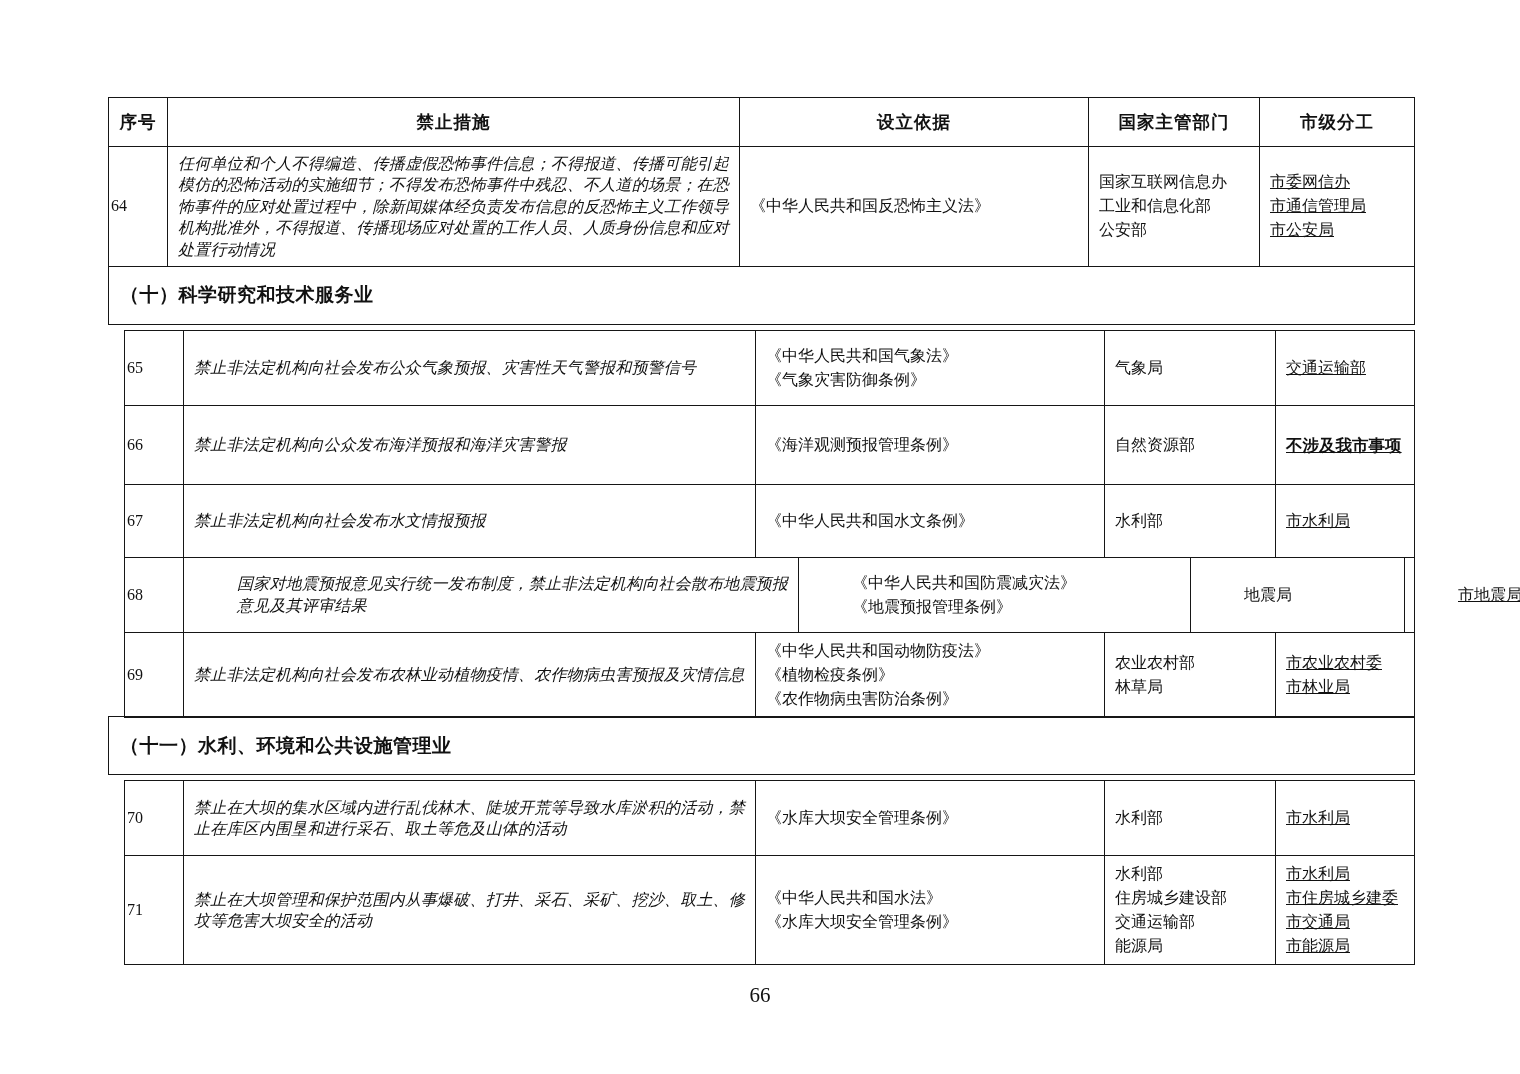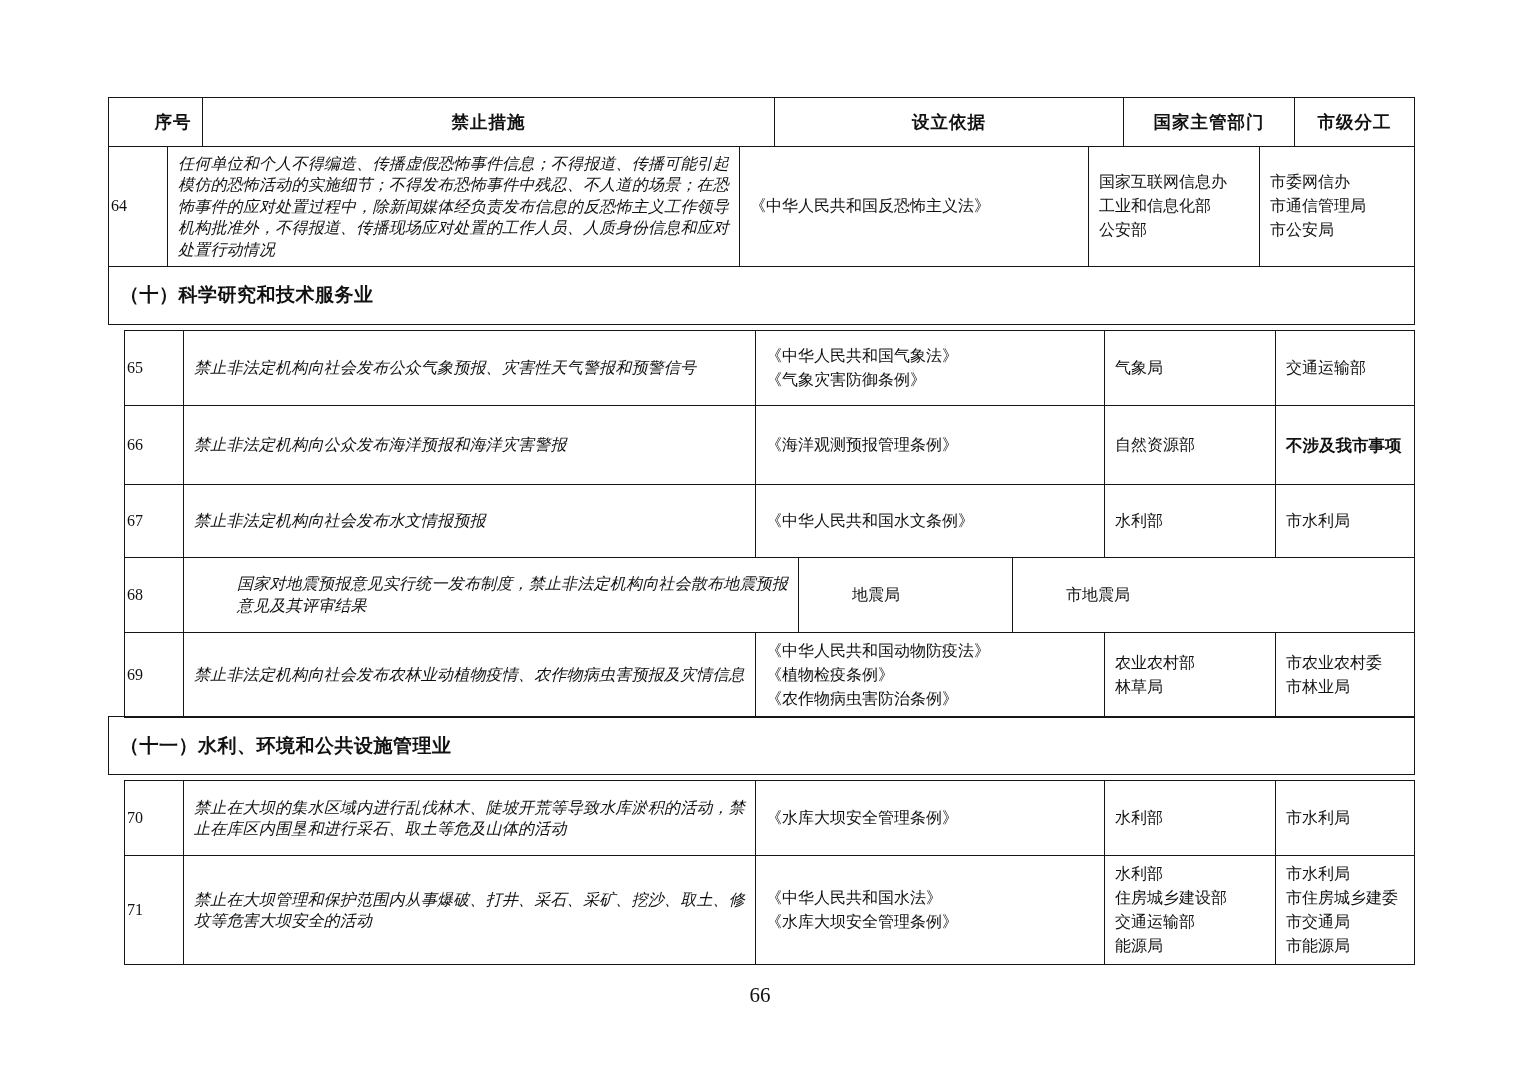--- a/index.html
+++ b/index.html
@@ -22,21 +22,20 @@
     width: 1307px;
   }
   
   .thead {
     display: flex;
     border: 1.5px solid #161616;
     height: 50px;
     font-weight: bold;
     font-size: 17.5px;
     letter-spacing: 1px;
-    padding-left: 35px;
   }
   .thead .hcell {
     display: flex; align-items: center; justify-content: center;
     border-right: 1.5px solid #161616;
     height: 100%;
   }
   .thead .hcell:last-child { border-right: none; }
   
   .w-no        { width: 59px;  flex: 0 0 59px; }
   .w-measure   { width: 572px; flex: 0 0 572px; }
@@ -53,21 +52,21 @@
     display: flex;
     border-bottom: 1.5px solid #161616;
   }
   .trow:last-child { border-bottom: none; }
   .cell {
     display: flex; flex-direction: column; justify-content: center;
     border-right: 1.5px solid #161616;
     font-size: 16px;
     padding: 6px 10px;
   }
-  .cell:last-child { border-right: none; }
+  .cell:last-child { border-right: none; text-decoration: underline; }
   .c-no { align-items: flex-start; text-align: center; padding: 6px 2px; }
   .c-measure {
     text-align: justify;
     line-height: 21.5px;
     letter-spacing: 0.2px;
     font-style: italic;
   }
   .c-basis, .c-national, .c-municipal { line-height: 24px; }
   .line { white-space: nowrap; }
   .bold-cell .line {
@@ -192,20 +191,24 @@
               <div class="line">市水利局</div>
             </div>
           </div>
           <div class="trow" style="min-height: 75px; gap: 43px;">
             <div class="cell c-no w-no">
               <span>68</span>
             </div>
             <div class="cell c-measure w-measure">
               <span>国家对地震预报意见实行统一发布制度，禁止非法定机构向社会散布地震预报意见及其评审结果</span>
             </div>
+            <div class="cell c-basis w-basis">
+              <div class="line">《中华人民共和国防震减灾法》</div>
+              <div class="line">《地震预报管理条例》</div>
+            </div>
             <div class="cell c-national w-national">
               <div class="line">地震局</div>
             </div>
             <div class="cell c-municipal w-municipal">
               <div class="line">市地震局</div>
             </div>
           </div>
           <div class="trow" style="min-height: 81px;">
             <div class="cell c-no w-no">
               <span>69</span>

